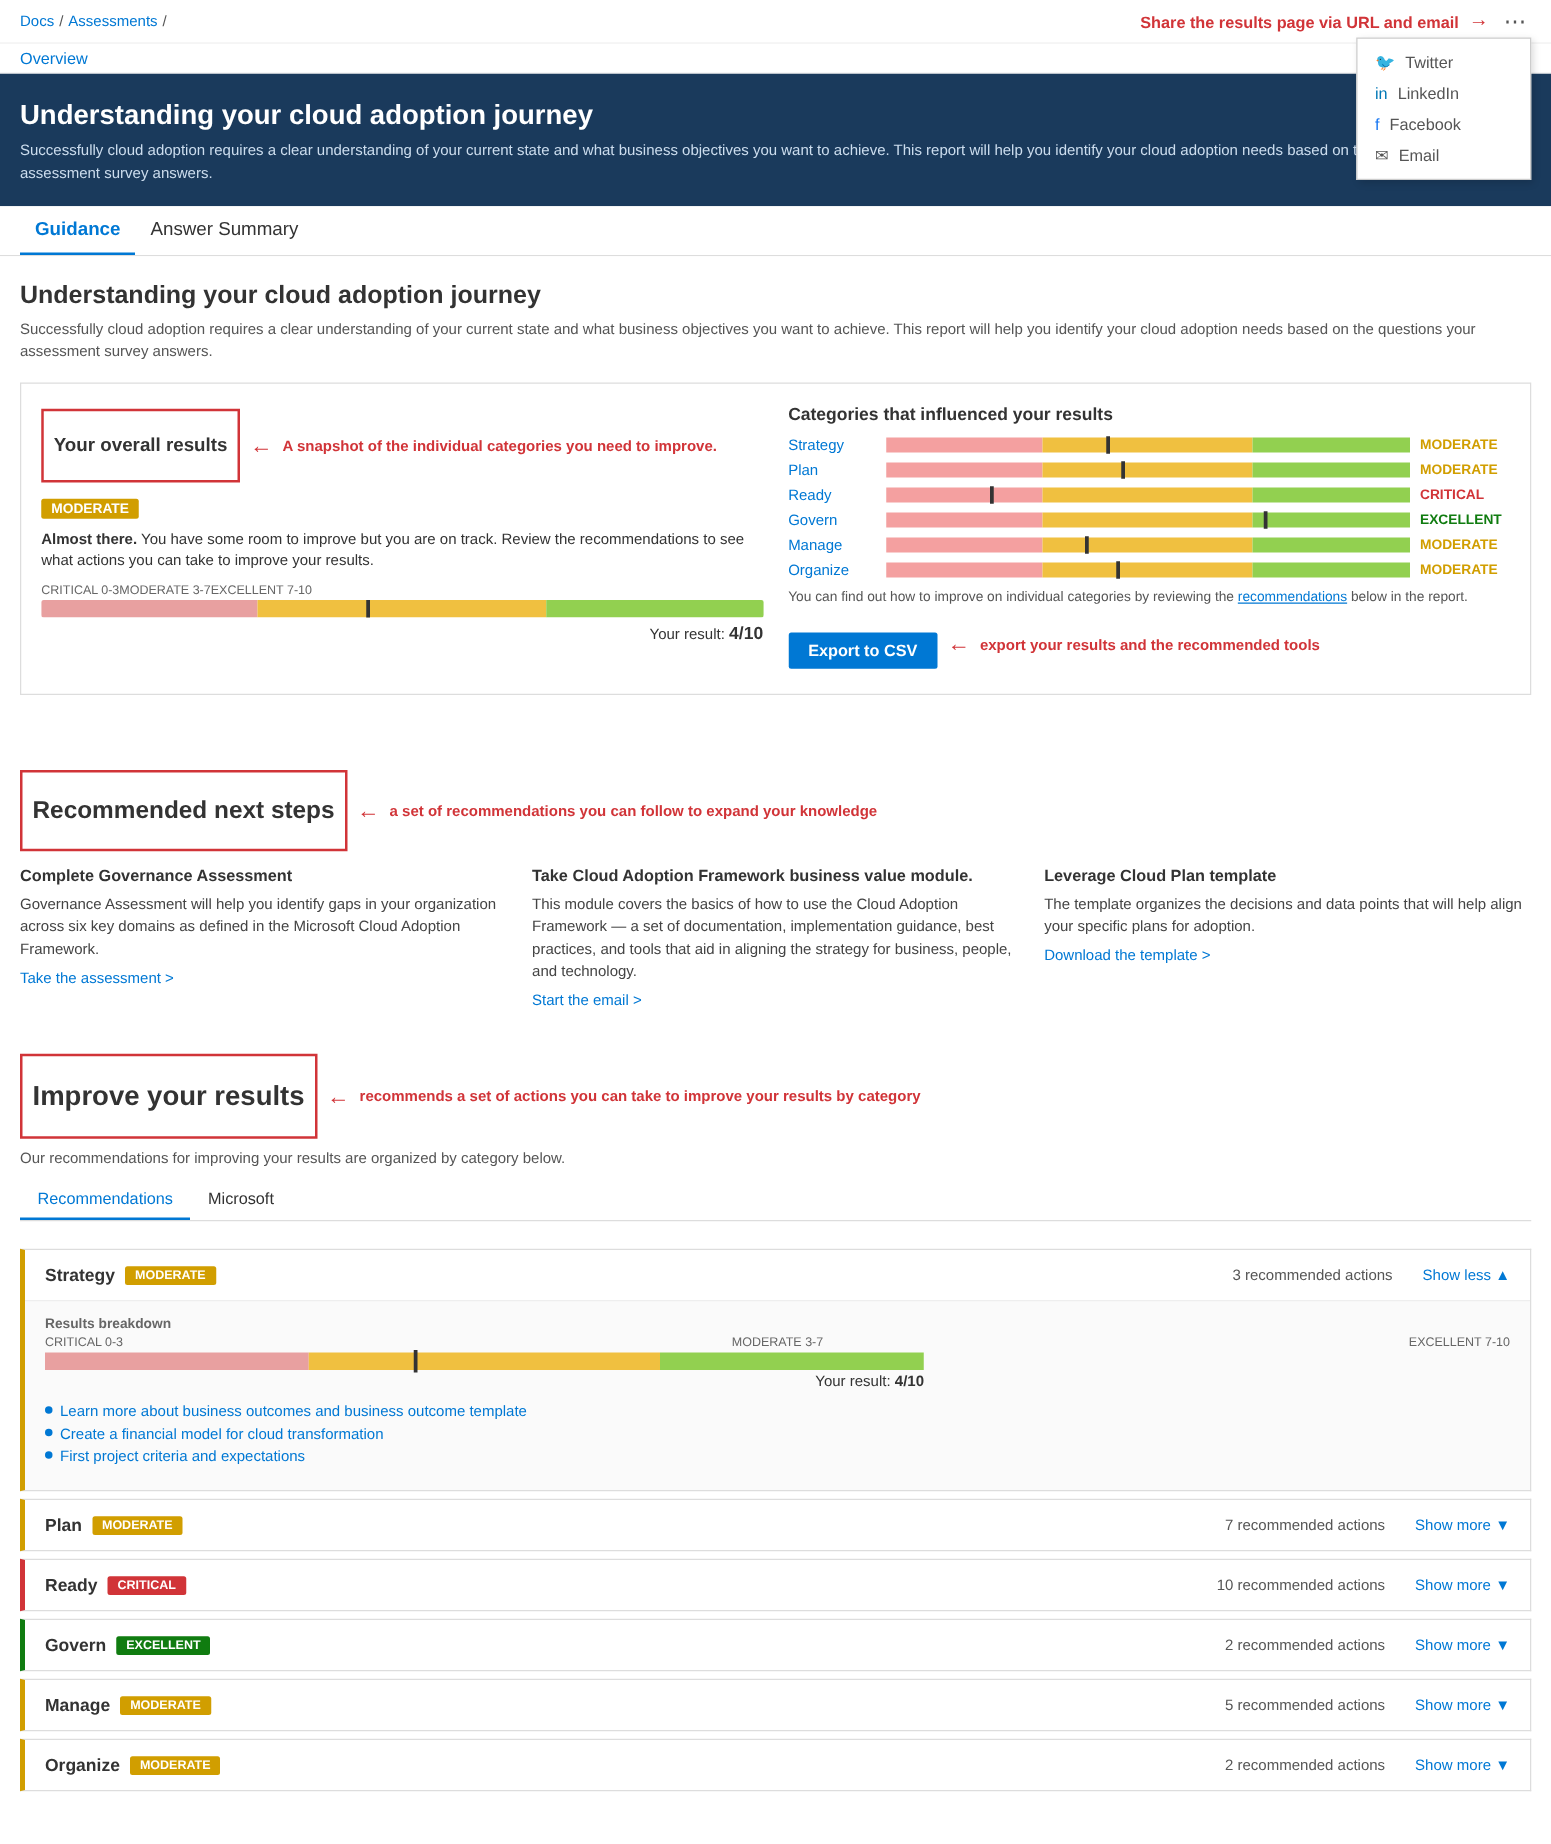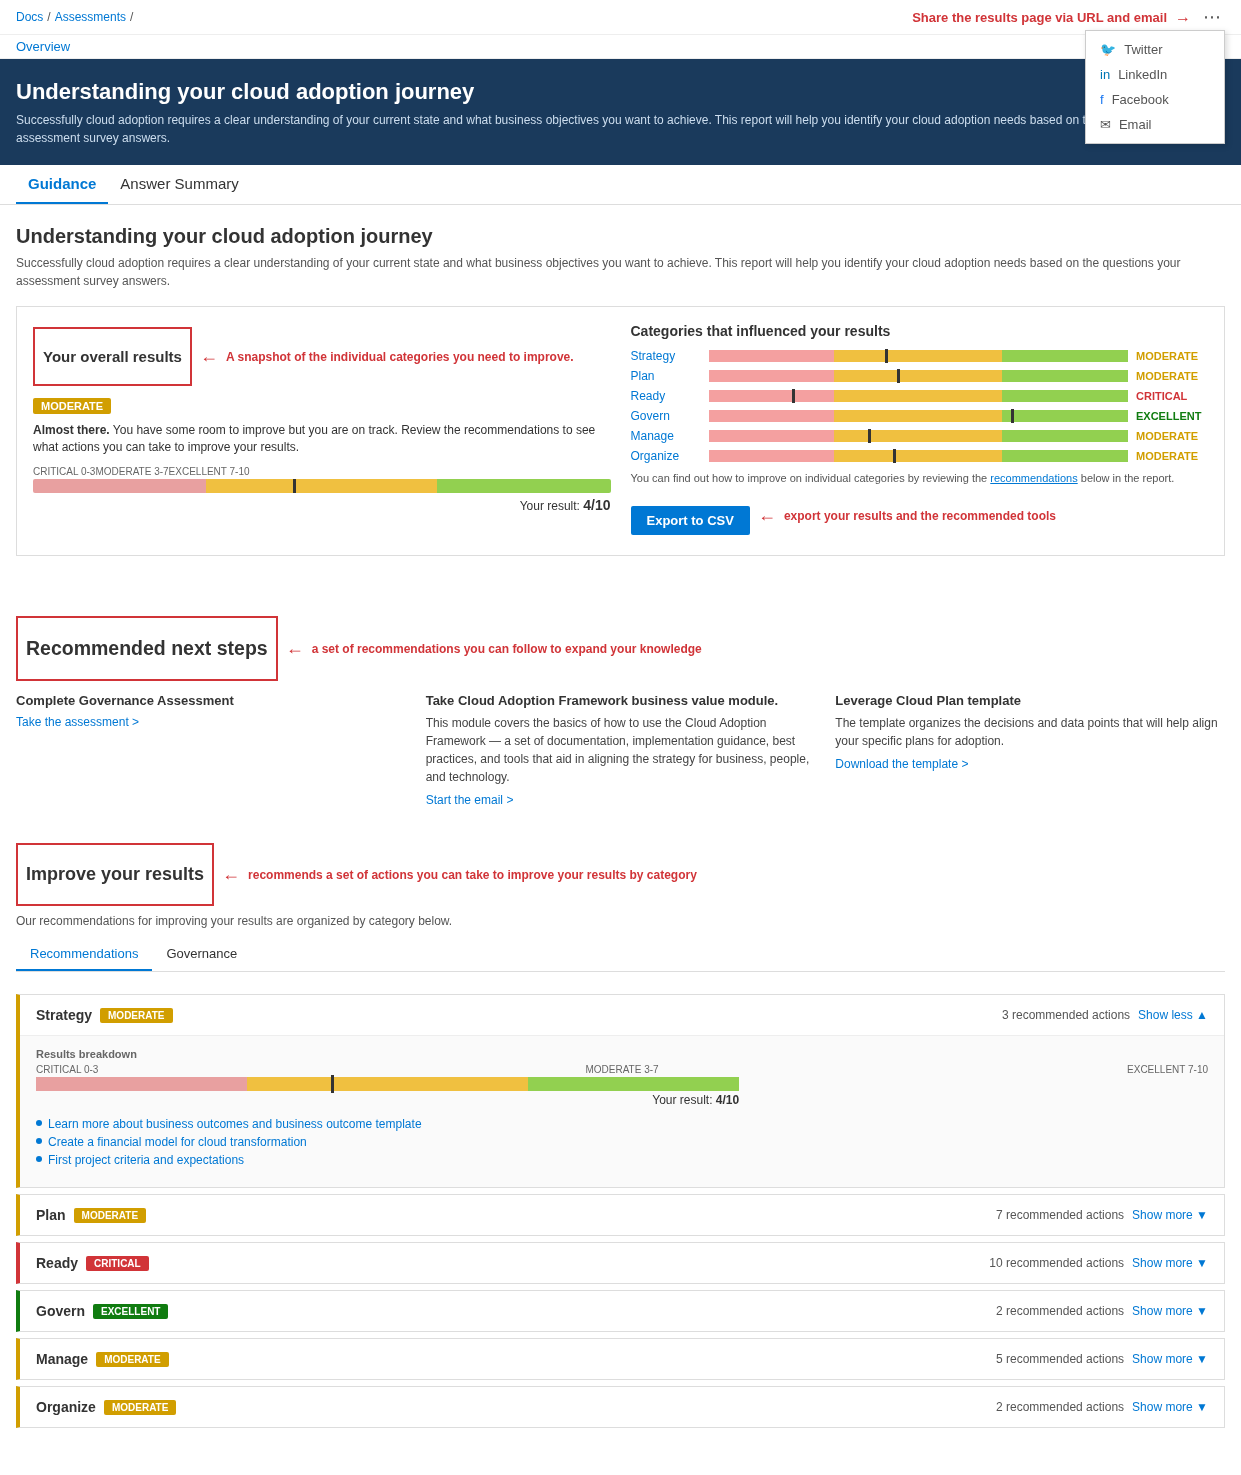--- a/index.html
+++ b/index.html
@@ -68,36 +68,36 @@
     .rec-steps-section { padding: 16px; }
     .rec-steps-grid { display: grid; grid-template-columns: 1fr 1fr 1fr; gap: 20px; margin-top: 12px; }
     .rec-step { }
     .rec-step h3 { font-size: 13px; font-weight: 700; margin-bottom: 6px; }
     .rec-step p { font-size: 12px; color: #444; line-height: 1.5; margin-bottom: 6px; }
     .rec-step a { color: #0078d4; font-size: 12px; text-decoration: none; }
 
     
     .improve-section { padding: 0 16px 16px; }
     .improve-header { padding: 16px 0 6px; }
-    .improve-title { font-size: 18px; font-weight: 700; }
+    .improve-title { font-size: 22px; font-weight: 700; }
     .improve-desc { font-size: 12px; color: #555; margin-bottom: 10px; }
     .improve-tabs { display: flex; gap: 0; border-bottom: 1px solid #ddd; margin-bottom: 16px; }
     .improve-tab { padding: 8px 14px; font-size: 13px; cursor: pointer; border-bottom: 2px solid transparent; color: #333; }
     .improve-tab.active { border-bottom: 2px solid #0078d4; color: #0078d4; }
 
     
     .cat-accordion { border: 1px solid #ddd; margin-bottom: 6px; }
     .cat-accordion-header { display: flex; align-items: center; padding: 12px 16px; cursor: pointer; background: #fff; }
     .cat-accordion-name { font-size: 14px; font-weight: 700; margin-right: 8px; }
     .cat-accordion-badge { font-size: 10px; font-weight: 700; padding: 2px 8px; border-radius: 2px; color: #fff; margin-right: auto; }
     .badge-moderate { background: #d19e00; }
     .badge-critical { background: #d13438; }
     .badge-excellent { background: #107c10; }
     .cat-accordion-actions { font-size: 12px; color: #555; }
-    .cat-accordion-toggle { font-size: 12px; color: #0078d4; display: flex; align-items: center; gap: 4px; margin-left: 8px; white-space: nowrap; }
+    .cat-accordion-toggle { font-size: 12px; color: #0078d4; display: flex; align-items: center; gap: 4px; margin-left: 24px; white-space: nowrap; }
 
     .cat-accordion-body { padding: 12px 16px 16px; border-top: 1px solid #eee; background: #fafafa; }
     .results-breakdown-label { font-size: 11px; color: #666; font-weight: 600; margin-bottom: 4px; }
 
     .recommended-actions { margin-top: 10px; }
     .recommended-action-item { display: flex; align-items: flex-start; gap: 6px; margin-bottom: 4px; font-size: 12px; }
     .recommended-action-item::before { content: ''; display: inline-block; width: 6px; height: 6px; background: #0078d4; border-radius: 50%; margin-top: 3px; flex-shrink: 0; }
     .recommended-action-item a { color: #0078d4; text-decoration: none; }
 
     
@@ -283,20 +283,21 @@
   <div class="annotation-row">
     <div class="annotation-box">
       <h2>Recommended next steps</h2>
     </div>
     <span class="annotation-arrow">←</span>
     <span class="annotation-text">a set of recommendations you can follow to expand your knowledge</span>
   </div>
   <div class="rec-steps-grid">
     <div class="rec-step">
       <h3>Complete Governance Assessment</h3>
+      <p>Governance Assessment will help you identify gaps in your organization across six key domains as defined in the Microsoft Cloud Adoption Framework.</p>
       <a href="#">
         <span>Take the assessment</span>
         <span>&gt;</span>
       </a>
     </div>
     <div class="rec-step">
       <h3>Take Cloud Adoption Framework business value module.</h3>
       <p>This module covers the basics of how to use the Cloud Adoption Framework — a set of documentation, implementation guidance, best practices, and tools that aid in aligning the strategy for business, people, and technology.</p>
       <a href="#">
         <span>Start the email</span>
@@ -319,21 +320,21 @@
     <div class="annotation-row">
       <div class="annotation-box">
         <span class="improve-title">Improve your results</span>
       </div>
       <span class="annotation-arrow">←</span>
       <span class="annotation-text">recommends a set of actions you can take to improve your results by category</span>
     </div>
     <p class="improve-desc" style="margin-top:8px;">Our recommendations for improving your results are organized by category below.</p>
     <div class="improve-tabs">
       <div class="improve-tab active">Recommendations</div>
-      <div class="improve-tab">Governance</div>
+      <div class="improve-tab">Microsoft</div>
     </div>
   </div>
 
   <div id="cat-accordions">
 
   <div class="cat-accordion strategy">
     <div class="cat-accordion-header">
       <span class="cat-accordion-name">Strategy</span>
       <span class="cat-accordion-badge badge-moderate" style="background:#d19e00;">MODERATE</span>
       <span class="cat-accordion-actions" style="margin-left:auto;">3 recommended actions</span>

